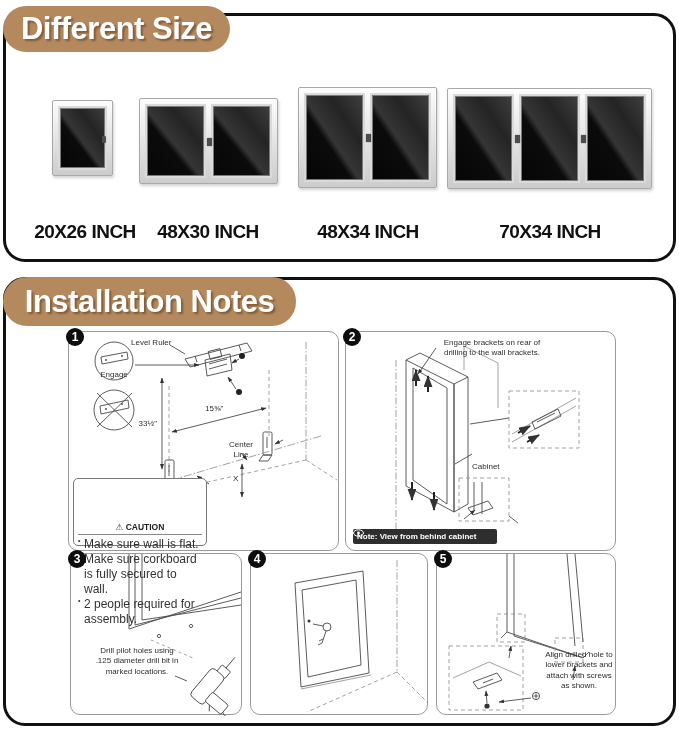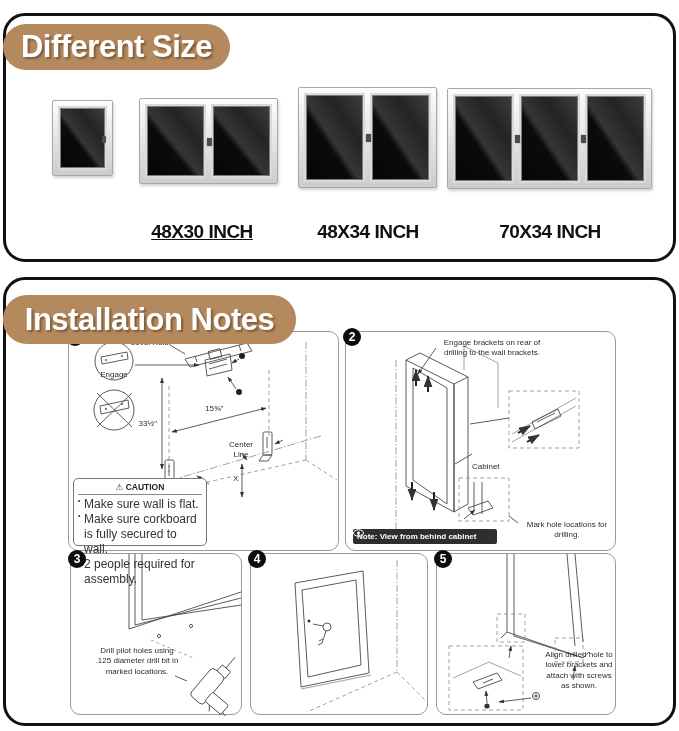--- a/index.html
+++ b/index.html
@@ -18,21 +18,20 @@
   #size-section{left:3px;top:13px;width:673px;height:249px;}
   #install-section{left:3px;top:277px;width:673px;height:449px;}
 
   
   .title-badge{
     position:absolute;background:var(--accent);border-radius:24px;
     display:flex;align-items:center;justify-content:center;
     color:#fff;font-weight:700;font-size:31px;letter-spacing:-.5px;
     text-shadow:2px 2px 2px rgba(84,54,26,.55);
     z-index:5;
-    margin-top:18px;
   }
   #size-title{left:3px;top:6px;width:227px;height:46px;}
   #install-title{left:3px;top:277px;width:293px;height:49px;}
 
   
   .cabinet{
     position:absolute;display:flex;gap:5px;padding:5px;
     background:linear-gradient(180deg,#fdfdfd,#cccccc);
     border:1px solid #a9a9a9;border-radius:2px;
     box-shadow:1px 2px 3px rgba(0,0,0,.18);
@@ -55,21 +54,21 @@
   #cab2{left:139px;top:98px;width:139px;height:86px;}
   #cab3{left:298px;top:87px;width:139px;height:101px;}
   #cab4{left:447px;top:88px;width:205px;height:101px;}
 
   .size-label{
     position:absolute;top:221px;height:20px;
     font-size:19px;font-weight:700;letter-spacing:-.5px;color:#111;
     text-align:center;white-space:nowrap;
   }
   #lab1{left:30px;width:110px;}
-  #lab2{left:147px;width:110px;text-decoration:underline;}
+  #lab2{left:153px;width:110px;}
   #lab3{left:310px;width:116px;}
   #lab4{left:492px;width:116px;}
 
   
   .panel{
     position:absolute;border:1px solid #9a9a9a;border-radius:10px;background:#fff;
   }
   #p1{left:68px;top:331px;width:271px;height:220px;}
   #p2{left:345px;top:331px;width:271px;height:220px;}
   #p3{left:70px;top:553px;width:172px;height:162px;}
@@ -89,21 +88,21 @@
   .ann.c{text-align:center;}
   .ann.r{text-align:right;}
 
   
   #caution-box{
     position:absolute;left:4px;top:146px;width:134px;height:68px;
     border:1px solid #777;border-radius:5px;background:#fff;z-index:3;
     padding:3px 4px 2px 4px;
   }
   #caution-box .ct{font-size:8.5px;font-weight:700;text-align:center;color:#222;
-    border-bottom:1px solid #888;padding-bottom:2px;margin-bottom:2px;}
+    border-bottom:1px solid #888;padding-bottom:2px;margin-bottom:2px;margin-top:40px;}
   #caution-box .ci{font-family:"DejaVu Sans",sans-serif;font-weight:700;}
   #caution-box ul{margin:0;padding:0;list-style:none;}
   #caution-box li{font-size:12px;line-height:1.25;color:#333;padding-left:6px;position:relative;}
   #caution-box li::before{content:"•";position:absolute;left:0;top:0;font-size:7px;}
 
   
   #note-badge{
     position:absolute;left:7px;top:197px;width:144px;height:15px;z-index:3;
     background:var(--notebg);border-radius:2px;color:#fff;
     display:flex;align-items:center;gap:3px;padding:0 4px;
@@ -140,20 +139,21 @@
   <div class="cabinet" id="cab3">
     <div class="door"></div>
     <div class="door"></div>
   </div>
   <div class="cabinet" id="cab4">
     <div class="door"></div>
     <div class="door"></div>
     <div class="door"></div>
   </div>
 
+  <div class="size-label" id="lab1">20X26 INCH</div>
   <div class="size-label" id="lab2">48X30 INCH</div>
   <div class="size-label" id="lab3">48X34 INCH</div>
   <div class="size-label" id="lab4">70X34 INCH</div>
 
   
   <div class="section" id="install-section"></div>
   <div class="title-badge" id="install-title">
     <span>Installation Notes</span>
   </div>
 
@@ -276,21 +276,20 @@
 
       <rect class="lt" x="113" y="146" width="50" height="43" stroke-dasharray="4 3"></rect>
       <line class="ln" x1="128" y1="150" x2="128" y2="178"></line>
       <line class="ln" x1="136" y1="150" x2="136" y2="182"></line>
       <polygon class="ln" points="122,176 142,169 147,176 127,183"></polygon>
       <line class="ln" x1="118" y1="187" x2="129" y2="178" marker-end="url(#ah)"></line>
       <line class="ln" x1="163" y1="184" x2="172" y2="191"></line>
     </svg>
     <div class="ann" style="left:90px;top:6px;width:112px;">Engage brackets on rear of drilling to the wall brackets.</div>
     <div class="ann" style="left:126px;top:130px;">Cabinet</div>
-    <div class="ann" style="left:173px;top:188px;width:96px;">Mark hole locations for drilling.</div>
     <div id="note-badge">
       <svg width="11" height="8" viewBox="0 0 11 8">
         <ellipse cx="5.5" cy="4" rx="5" ry="3.2" fill="none" stroke="#fff" stroke-width="1"></ellipse>
         <circle cx="5.5" cy="4" r="1.4" fill="#fff"></circle>
       </svg>
       <span>Note: View from behind cabinet</span>
     </div>
   </div>
 
   

